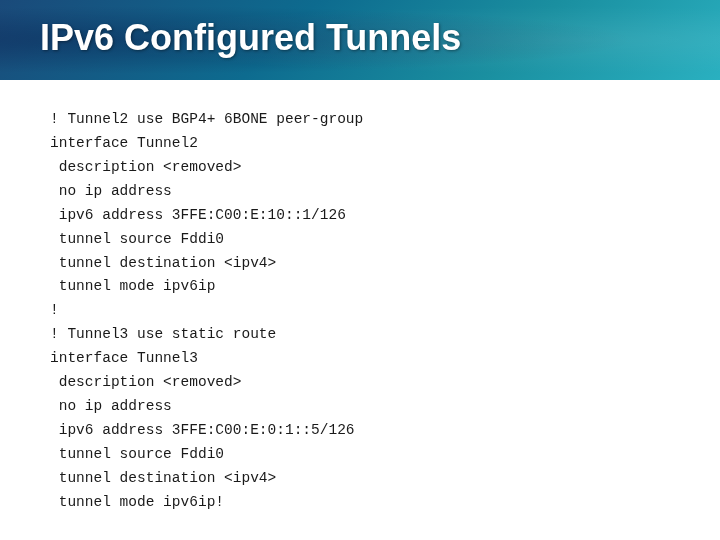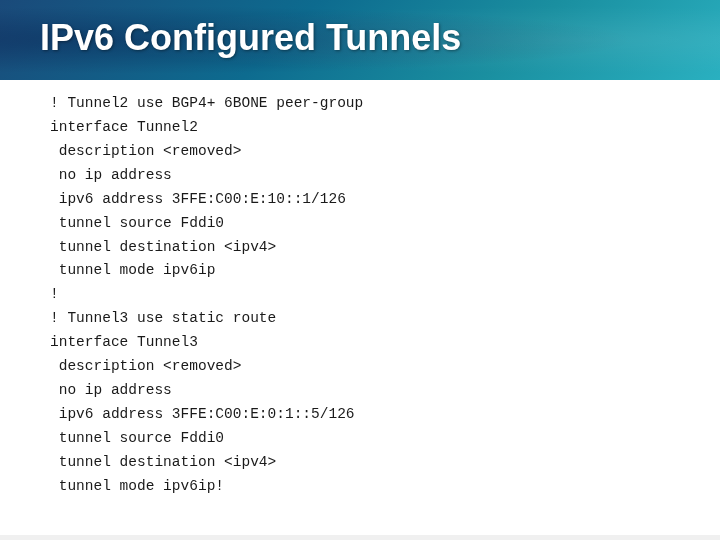--- a/index.html
+++ b/index.html
@@ -48,21 +48,21 @@
       color: #ffffff;
       font-size: 36px;
       font-weight: bold;
       font-family: Arial, sans-serif;
       text-shadow: 1px 1px 3px rgba(0,0,0,0.4);
       z-index: 1;
     }
 
     .content {
       flex: 1;
-      padding: 12px 50px 20px 50px;
+      padding: 28px 50px 20px 50px;
       background: #ffffff;
     }
 
     .code-block {
       font-family: 'Courier New', Courier, monospace;
       font-size: 14.5px;
       line-height: 1.65;
       color: #1a1a1a;
       white-space: pre;
     }

